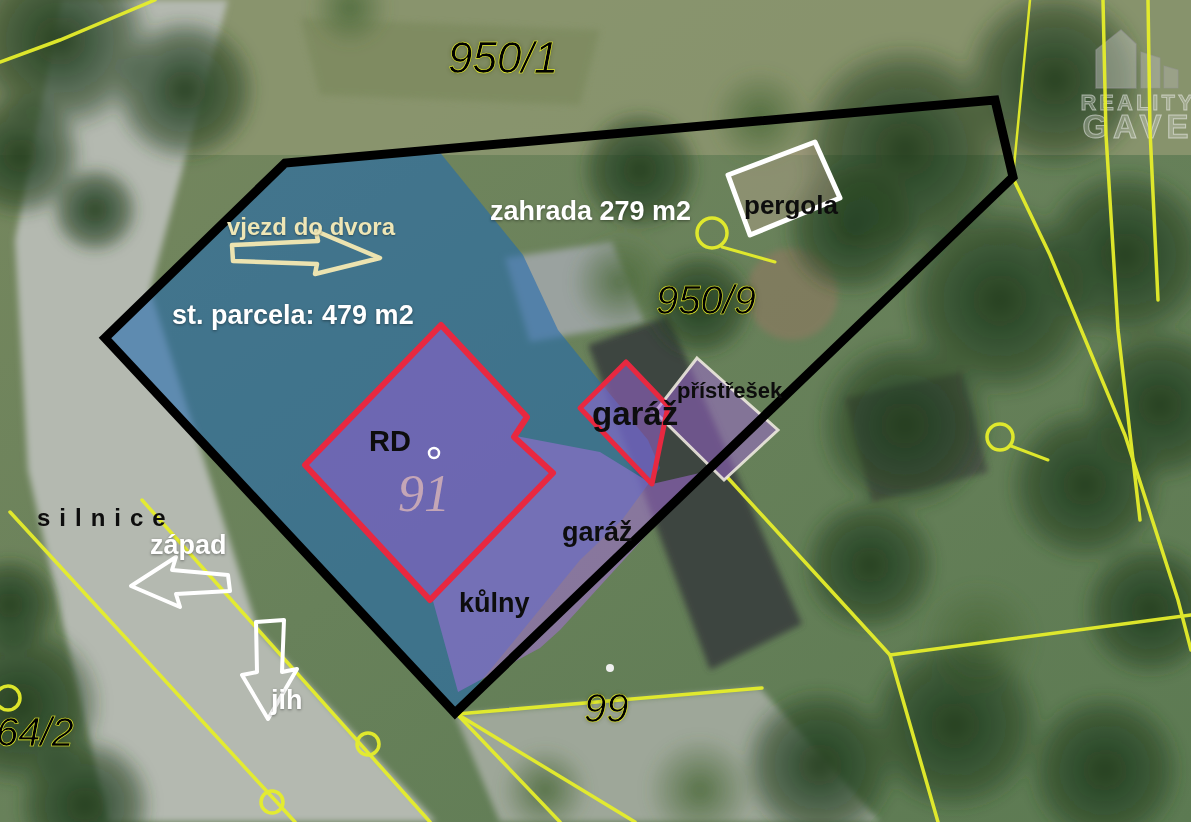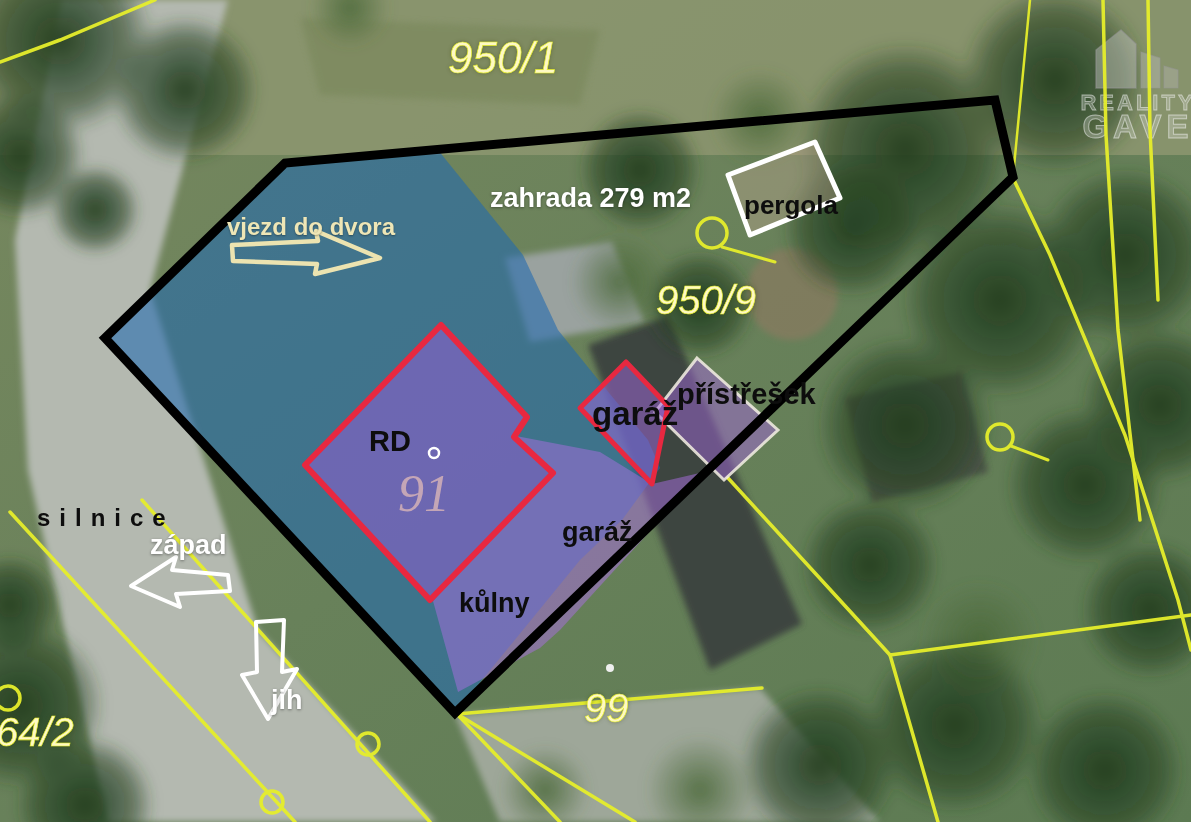--- a/index.html
+++ b/index.html
@@ -1,33 +1,33 @@
 <!DOCTYPE html>
 <html><head>
 <meta charset="utf-8">
 <style>
   html,body{margin:0;padding:0;background:#222;}
   .stage{position:relative;width:1191px;height:822px;overflow:hidden;
          font-family:"Liberation Sans",sans-serif;background:#66805a;}
   .stage svg{position:absolute;left:0;top:0;}
   .lb{position:absolute;white-space:nowrap;line-height:1;}
-  .lb-black{font-weight:700;color:#0d0d0d;font-size:29px;}
+  .lb-black{font-weight:700;color:#0d0d0d;font-size:22px;}
   .lb-white{font-weight:700;color:#ffffff;font-size:27px;text-shadow:0 1px 3px rgba(0,0,0,.4);}
   .lb-cream{font-weight:700;color:#eee6b6;font-size:24px;text-shadow:0 1px 2px rgba(0,0,0,.35);}
-  .lb-yellow{font-style:italic;color:#fef9c3;font-size:44px;
+  .lb-yellow{font-style:italic;color:#000000;font-size:44px;
              text-shadow:0 0 4px rgba(60,70,0,.45);-webkit-text-stroke:.6px #e9f02d;}
   .lb-yellow.sm{font-size:40px;}
   .lb-faded{font-style:italic;color:rgba(250,205,185,.62);font-size:52px;}
   .p950-1{left:448px;top:36px;}
   .p950-9{left:656px;top:280px;}
   .p950-7{left:943px;top:508px;}
   .p99{left:584px;top:688px;}
   .p64-2{left:-4px;top:712px;}
   .p91{left:398px;top:468px;font-family:Liberation Serif, serif;}
-  .zahrada{left:490px;top:185px;}
+  .zahrada{left:490px;top:198px;}
   .stparcela{left:172px;top:302px;}
   .pergola{left:744px;top:192px;font-size:26px;}
   .rd{left:369px;top:427px;font-size:29px;}
   .garaz{left:592px;top:397px;font-size:33px;}
   .pristresek{left:677px;top:380px;}
   .dilna{left:562px;top:519px;font-size:27px;}
   .kulny{left:459px;top:590px;font-size:27px;}
   .vjezd{left:227px;top:215px;}
   .silnice{left:37px;top:506px;font-size:24px;letter-spacing:9px;}
   .zapad{left:150px;top:532px;}
@@ -154,20 +154,21 @@
   <circle cx="610" cy="668" r="4" fill="#efefef"></circle>
 </svg>
 
 <div class="lb lb-yellow p950-1">950/1</div>
 <div class="lb lb-yellow sm p950-9">950/9</div>
 <div class="lb lb-yellow sm p99">99</div>
 <div class="lb lb-yellow sm p64-2">64/2</div>
 <div class="lb lb-faded p91">91</div>
 
 <div class="lb lb-white zahrada">zahrada 279 m2</div>
+<div class="lb lb-white stparcela">st. parcela: 479 m2</div>
 
 <div class="lb lb-black pergola">pergola</div>
 <div class="lb lb-black rd">RD</div>
 <div class="lb lb-black garaz">garáž</div>
 <div class="lb lb-black pristresek">přístřešek</div>
 <div class="lb lb-black dilna">garáž</div>
 <div class="lb lb-black kulny">kůlny</div>
 
 <div class="lb lb-cream vjezd">vjezd do dvora</div>
 <div class="lb lb-black silnice">silnice</div>

